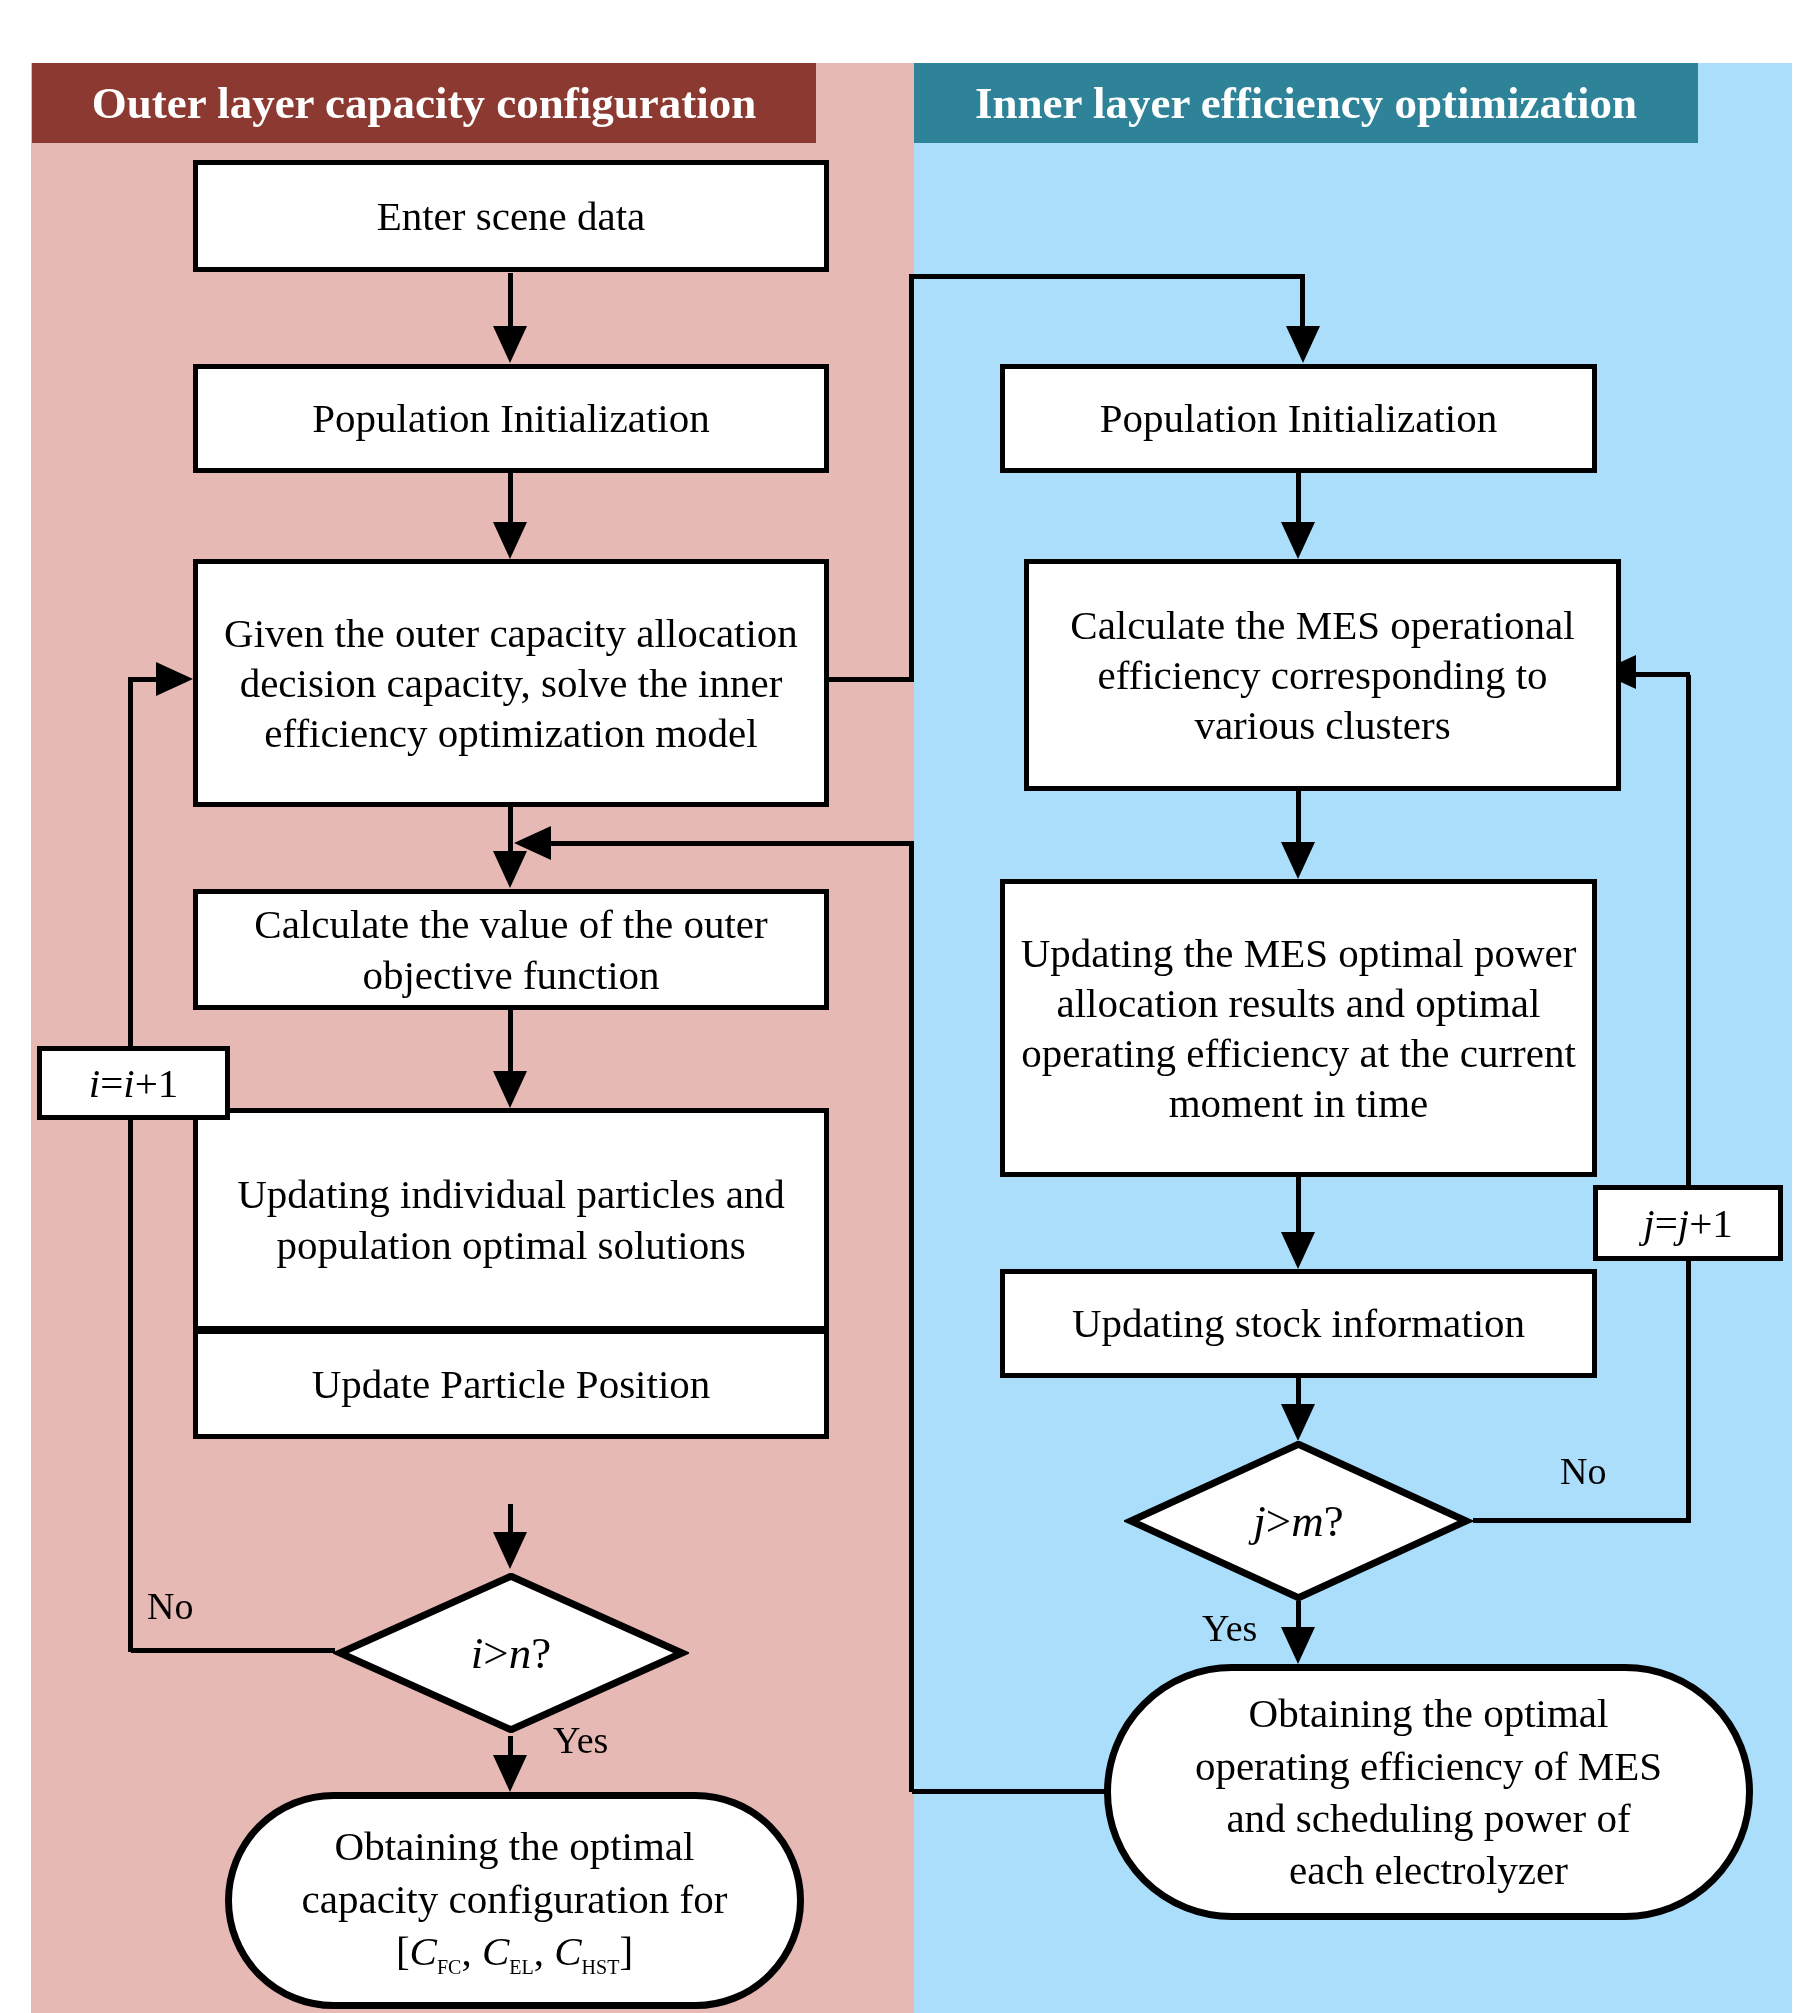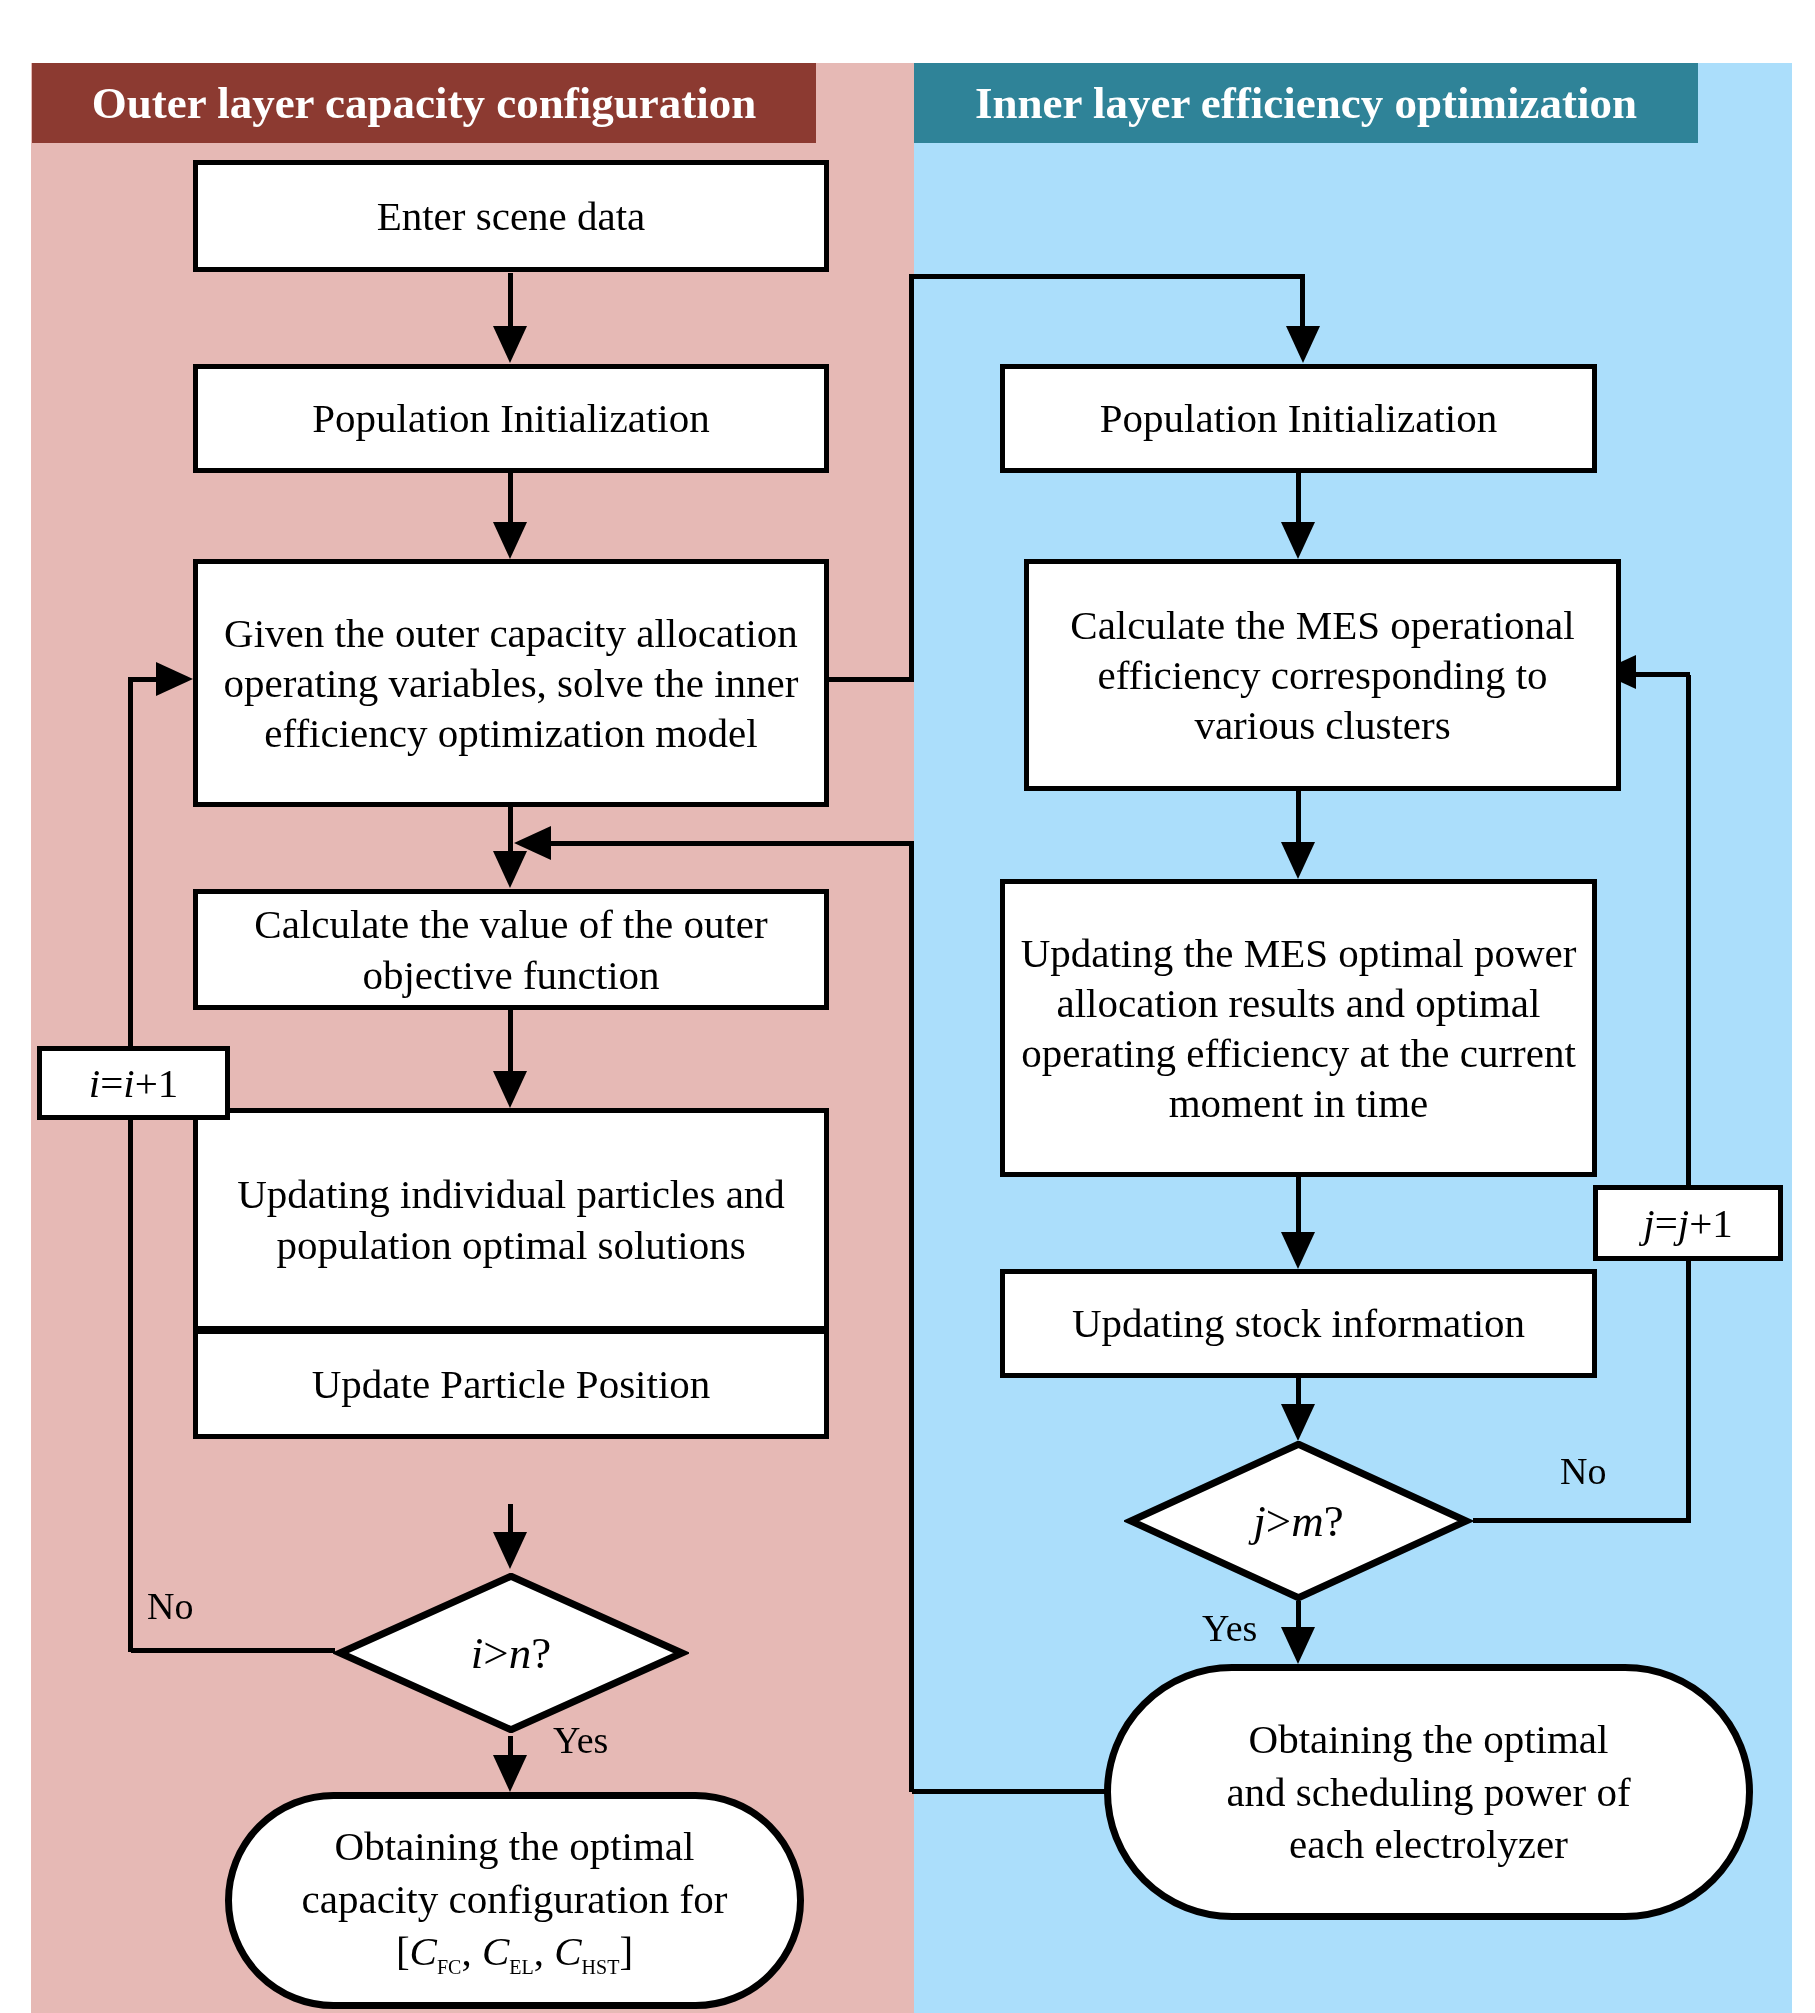--- a/index.html
+++ b/index.html
@@ -90,21 +90,21 @@
   <div class="vline" style="left:1296px;top:1564px;height:28px"></div>
   <div class="ah-down" style="left:1281px;top:1590px"></div>
 
   <div class="hline" style="left:1473px;top:1481px;width:218px"></div>
   <div class="vline" style="left:1686px;top:638px;height:846px"></div>
   <div class="hline" style="left:1636px;top:635px;width:54px"></div>
   <div class="ah-left" style="left:1599px;top:618px"></div>
 
   <div class="box" style="left:193px;top:123px;width:636px;height:112px">Enter scene data</div>
   <div class="box" style="left:193px;top:327px;width:636px;height:109px">Population Initialization</div>
-  <div class="box" style="left:193px;top:522px;width:636px;height:248px">Given the outer capacity allocation operating variables, solve the inner efficiency optimization model</div>
+  <div class="box" style="left:193px;top:522px;width:636px;height:248px">Given the outer capacity allocation decision capacity, solve the inner efficiency optimization model</div>
   <div class="box" style="left:193px;top:852px;width:636px;height:121px">Calculate the value of the outer objective function</div>
   <div class="box" style="left:193px;top:1071px;width:636px;height:223px">Updating individual particles and population optimal solutions</div>
   <div class="box" style="left:193px;top:1292px;width:636px;height:110px">Update Particle Position</div>
 
   <div class="counter" style="left:37px;top:1009px;width:193px;height:74px">
     <span class="it">i</span>
       <span>=</span>
       <span class="it">i</span>
       <span>+1</span>
   </div>
@@ -154,18 +154,19 @@
         <span class="it">m</span>
         <span>?</span>
     </div>
   </div>
 
   <div class="lbl" style="left:1560px;top:1412px">No</div>
   <div class="lbl" style="left:1202px;top:1569px">Yes</div>
 
   <div class="stadium" style="left:1104px;top:1627px;width:649px;height:256px;border-radius:128px">
     <div>Obtaining the optimal</div>
+    <div>operating efficiency of MES</div>
     <div>and scheduling power of</div>
     <div>each electrolyzer</div>
   </div>
 
 </div>
 
 
 </body></html>

